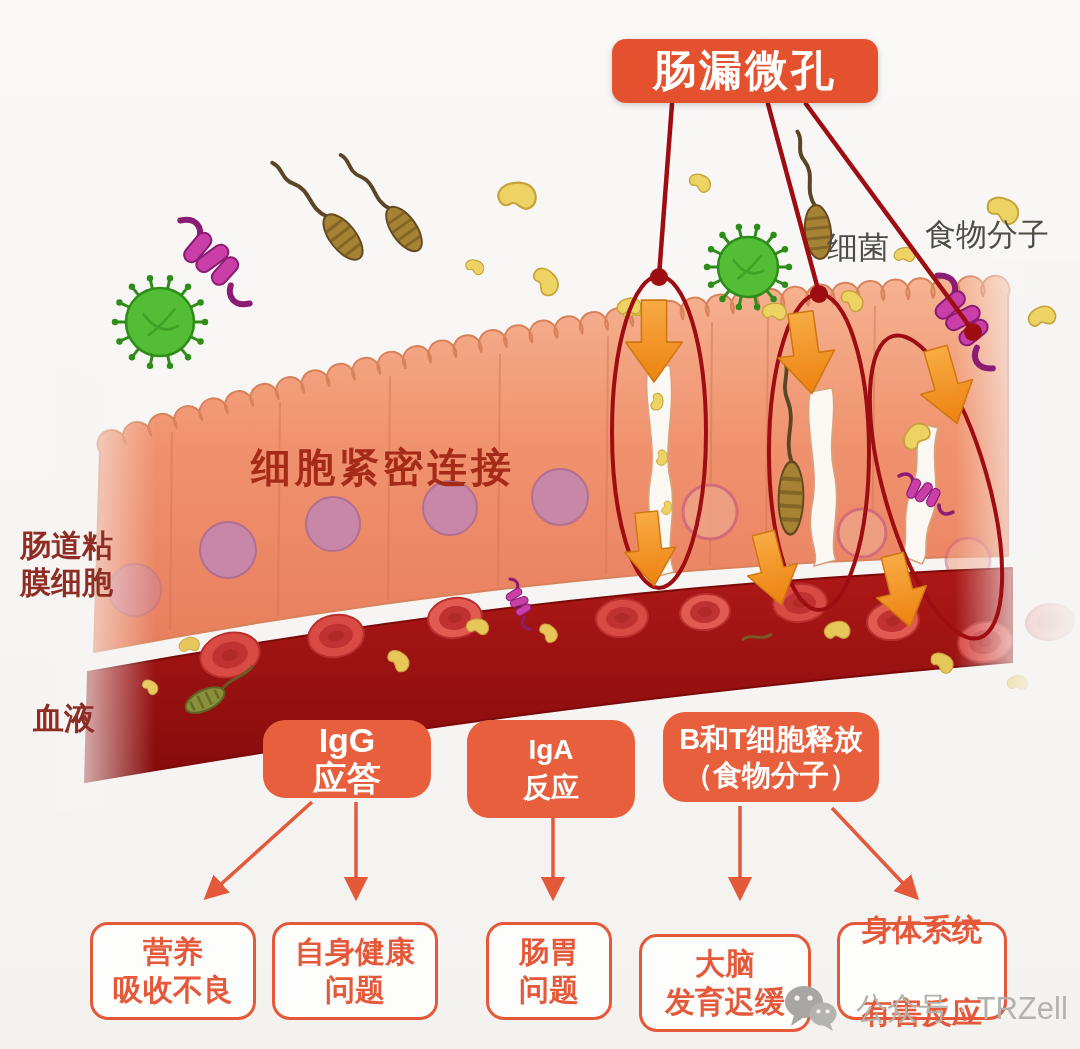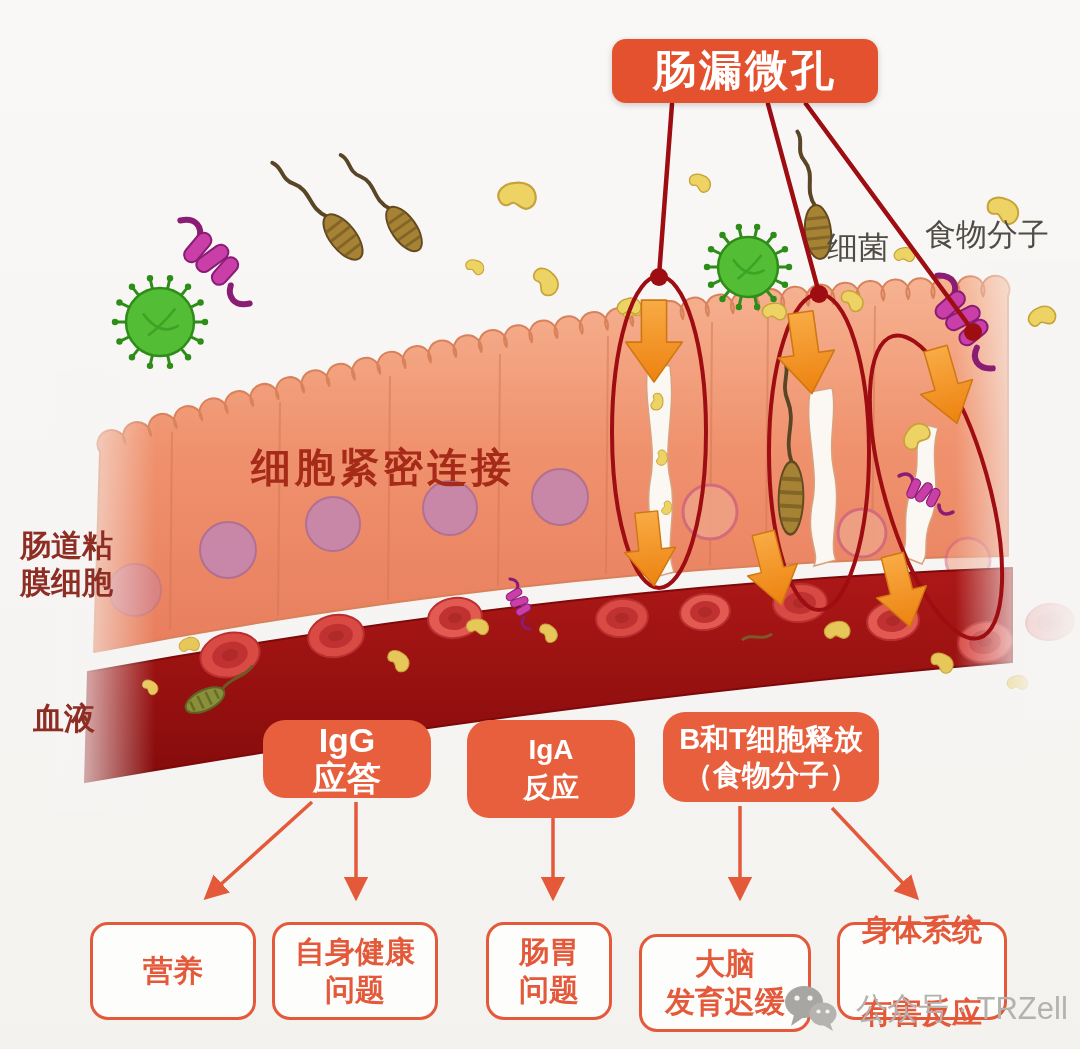--- a/index.html
+++ b/index.html
@@ -342,20 +342,21 @@
     <span>IgA</span>
     <span>反应</span>
   </div>
   <div class="abs resp-box" style="left:663px;top:712px;width:216px;height:90px;font-size:29px;line-height:36px;">
     <span>B和T细胞释放</span>
     <span>（食物分子）</span>
   </div>
 
   <div class="abs out-box" style="left:90px;top:922px;width:160px;height:92px;">
     <span>营养</span>
+    <span>吸收不良</span>
   </div>
   <div class="abs out-box" style="left:272px;top:922px;width:160px;height:92px;">
     <span>自身健康</span>
     <span>问题</span>
   </div>
   <div class="abs out-box" style="left:486px;top:922px;width:120px;height:92px;">
     <span>肠胃</span>
     <span>问题</span>
   </div>
   <div class="abs out-box" style="left:639px;top:922px;width:166px;height:92px;margin-top:12px;">

